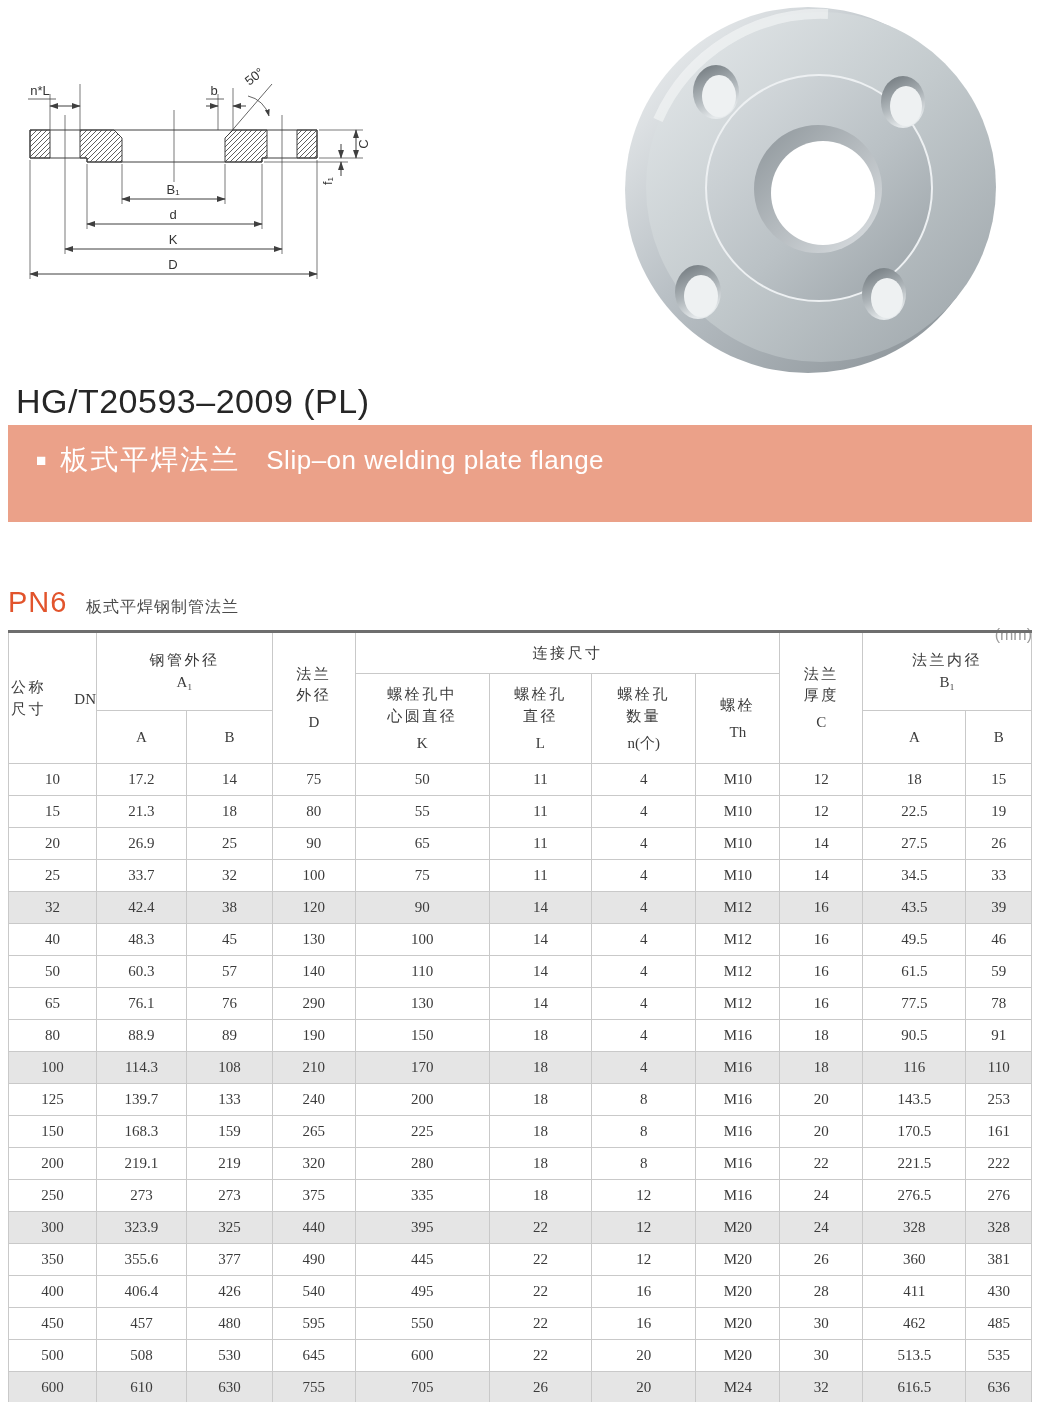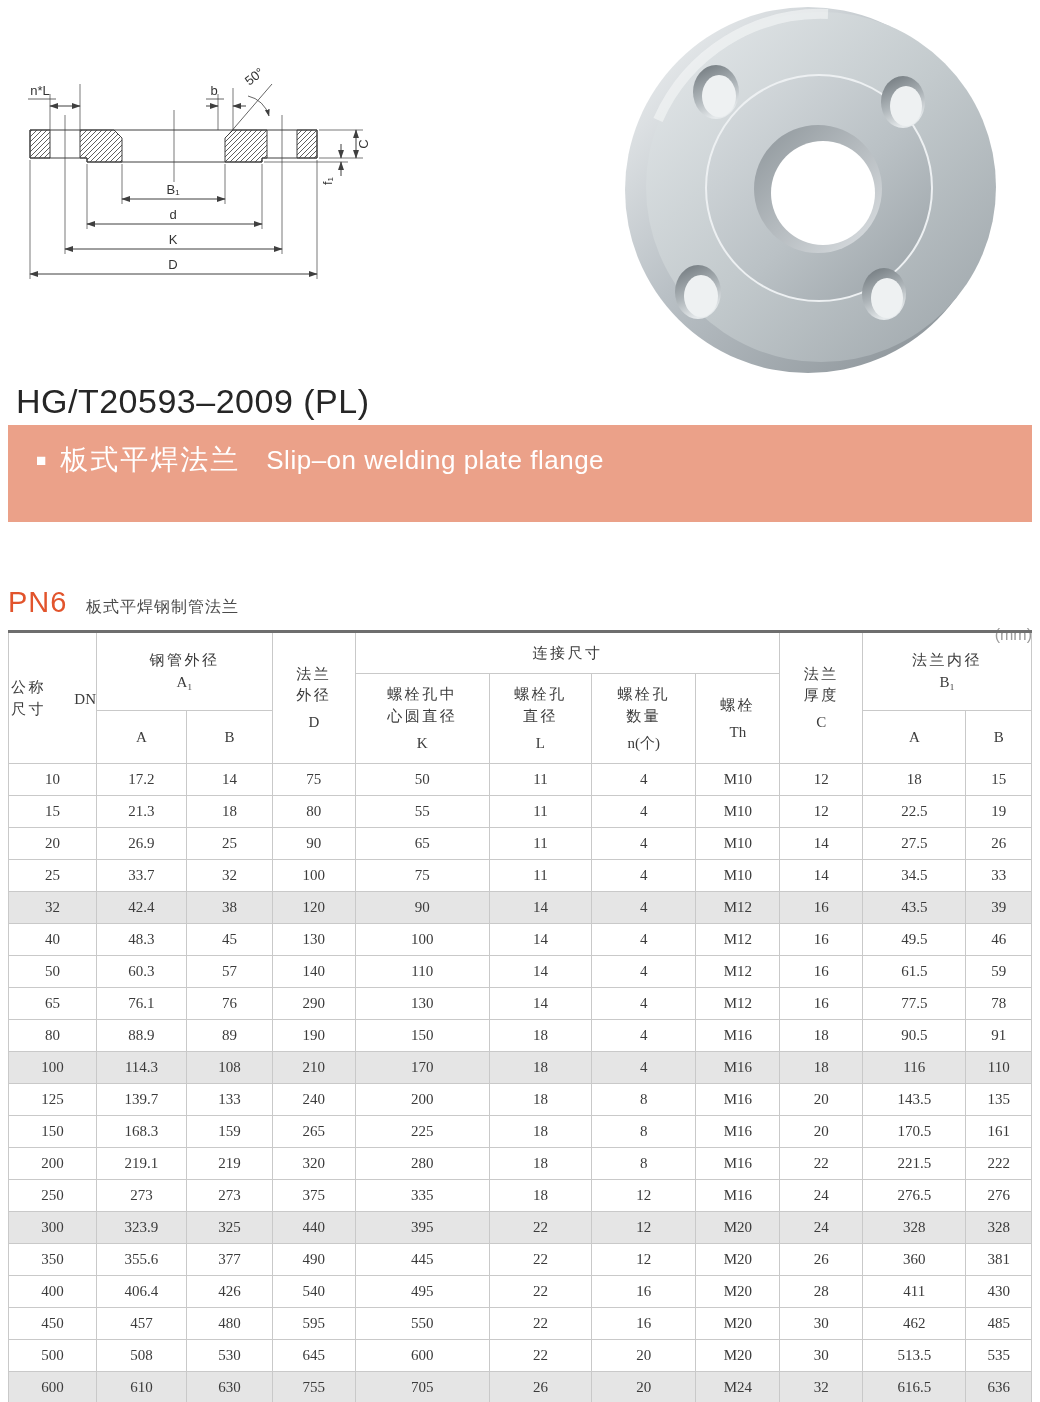--- a/index.html
+++ b/index.html
@@ -397,21 +397,21 @@
             <td>125</td>
             <td>139.7</td>
             <td>133</td>
             <td>240</td>
             <td>200</td>
             <td>18</td>
             <td>8</td>
             <td>M16</td>
             <td>20</td>
             <td>143.5</td>
-            <td>135</td>
+            <td>253</td>
           </tr>
           <tr>
             <td>150</td>
             <td>168.3</td>
             <td>159</td>
             <td>265</td>
             <td>225</td>
             <td>18</td>
             <td>8</td>
             <td>M16</td>

